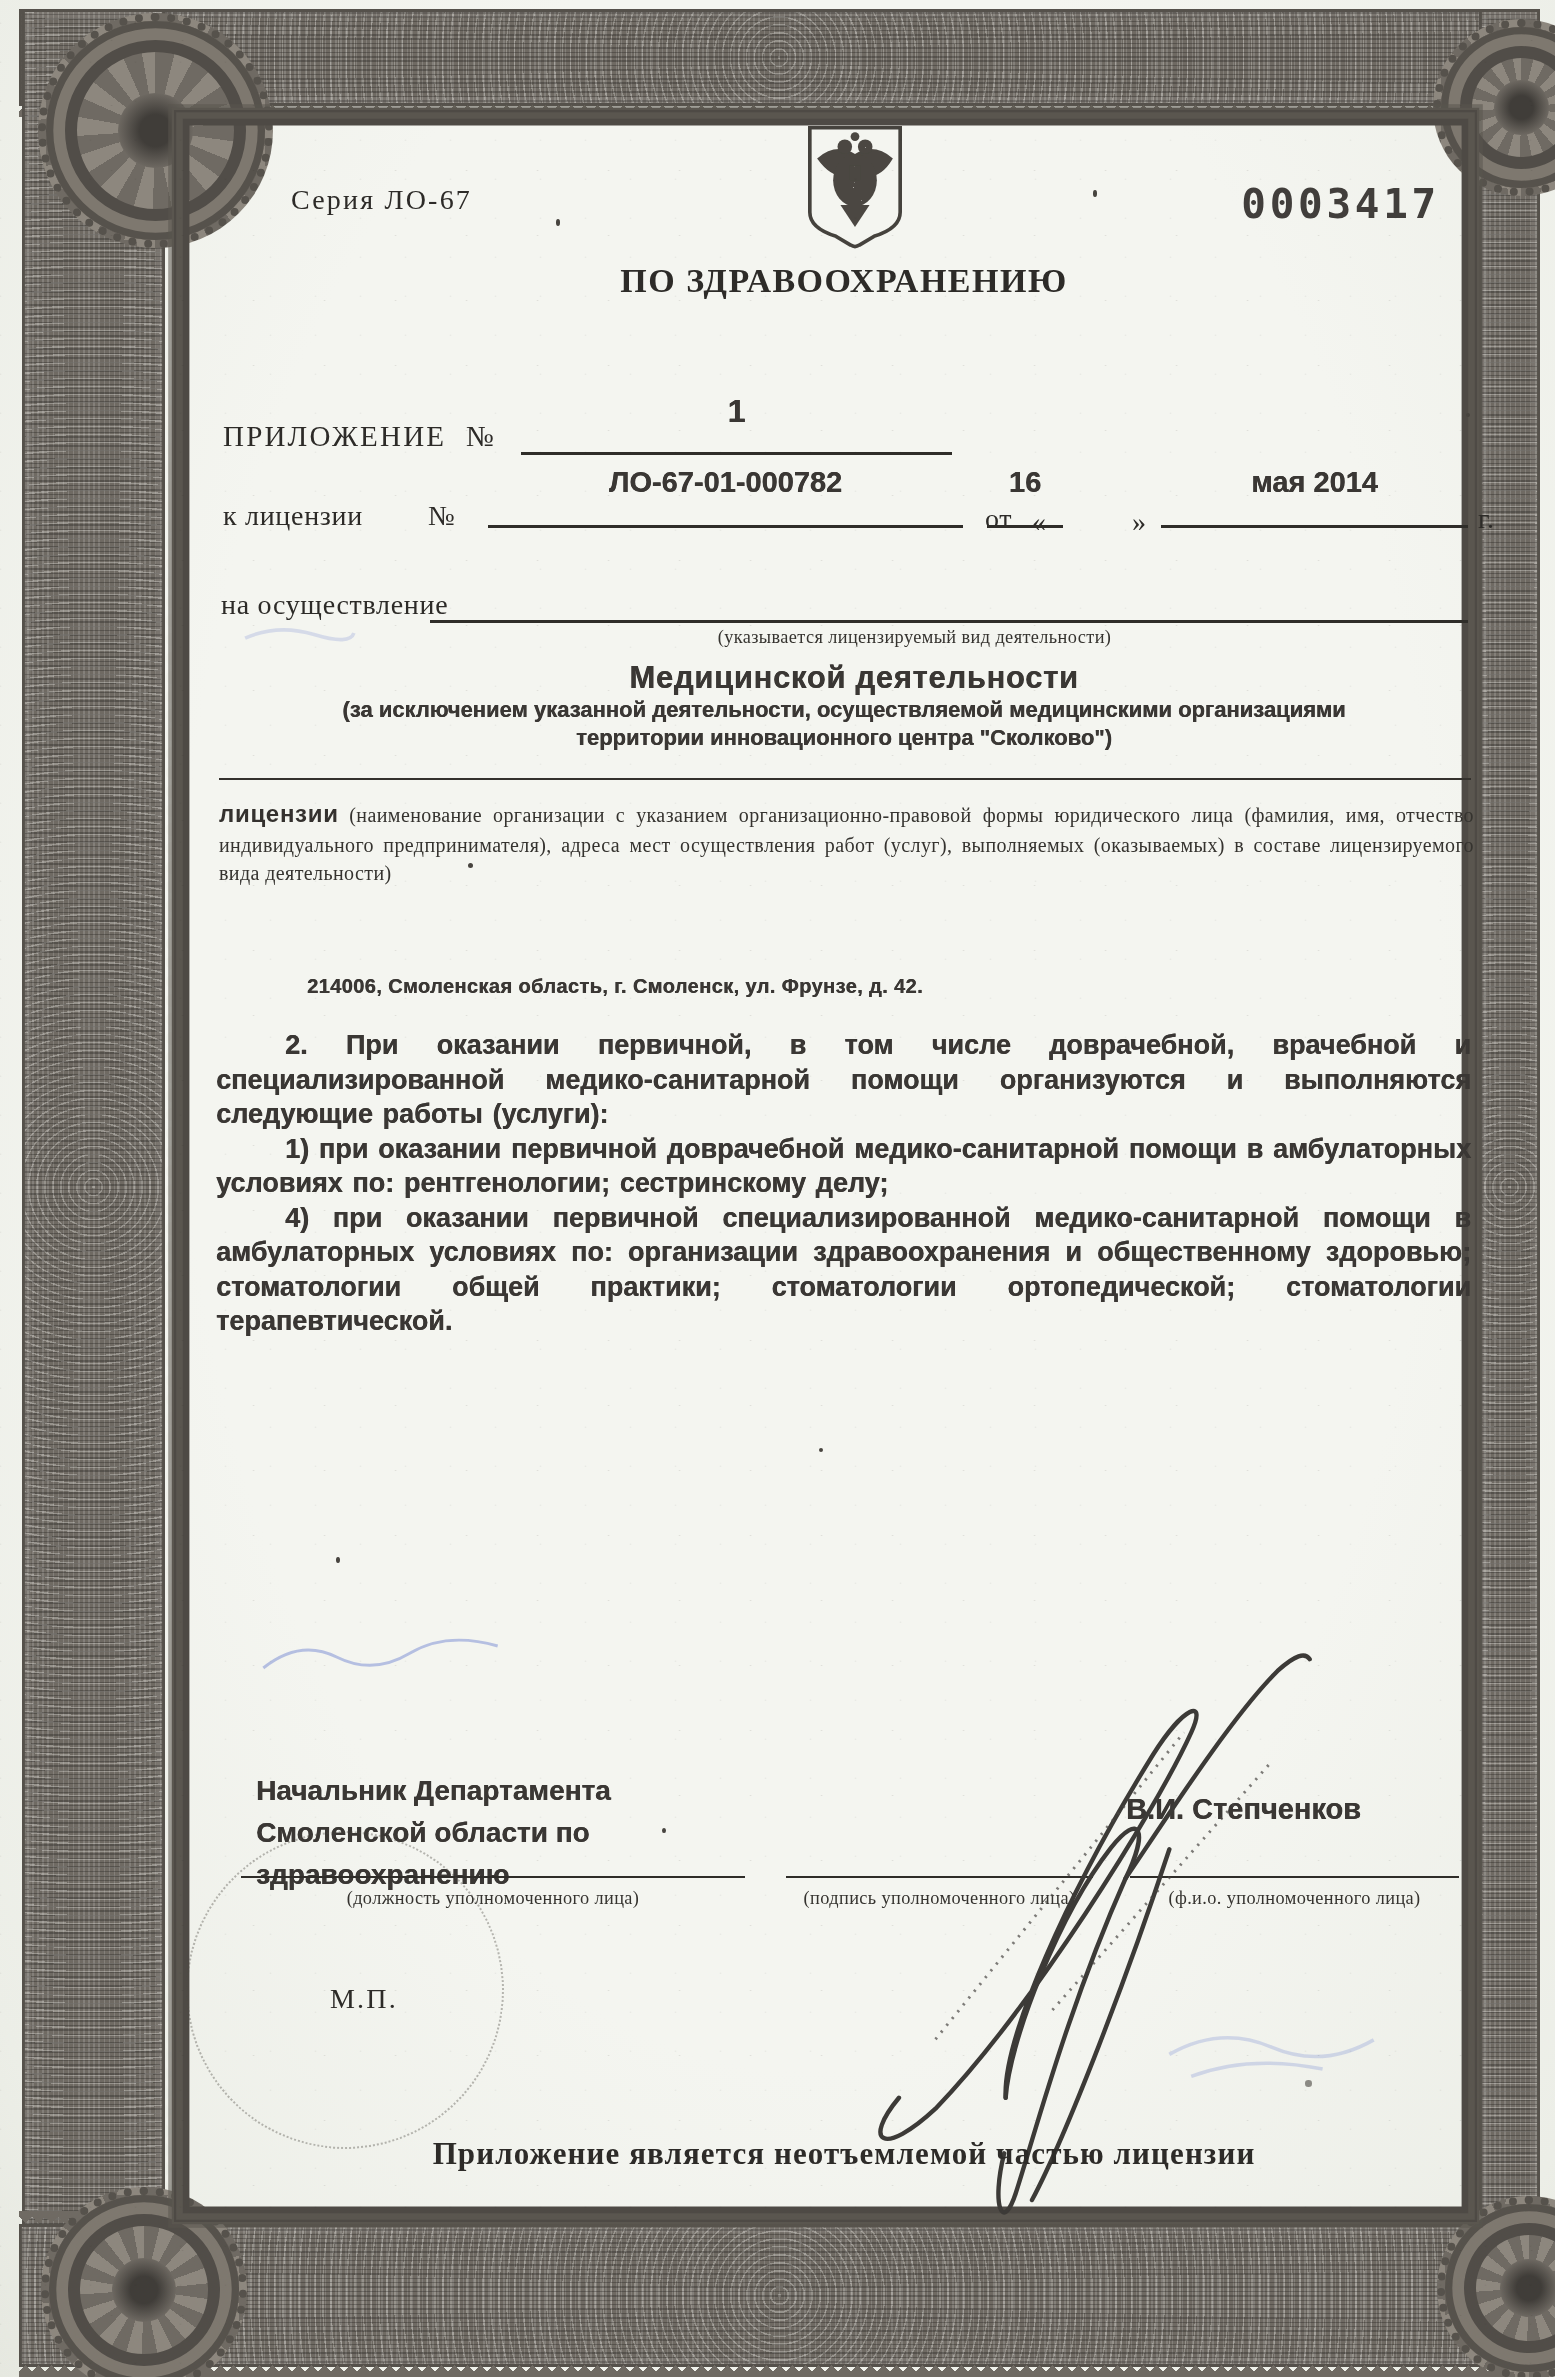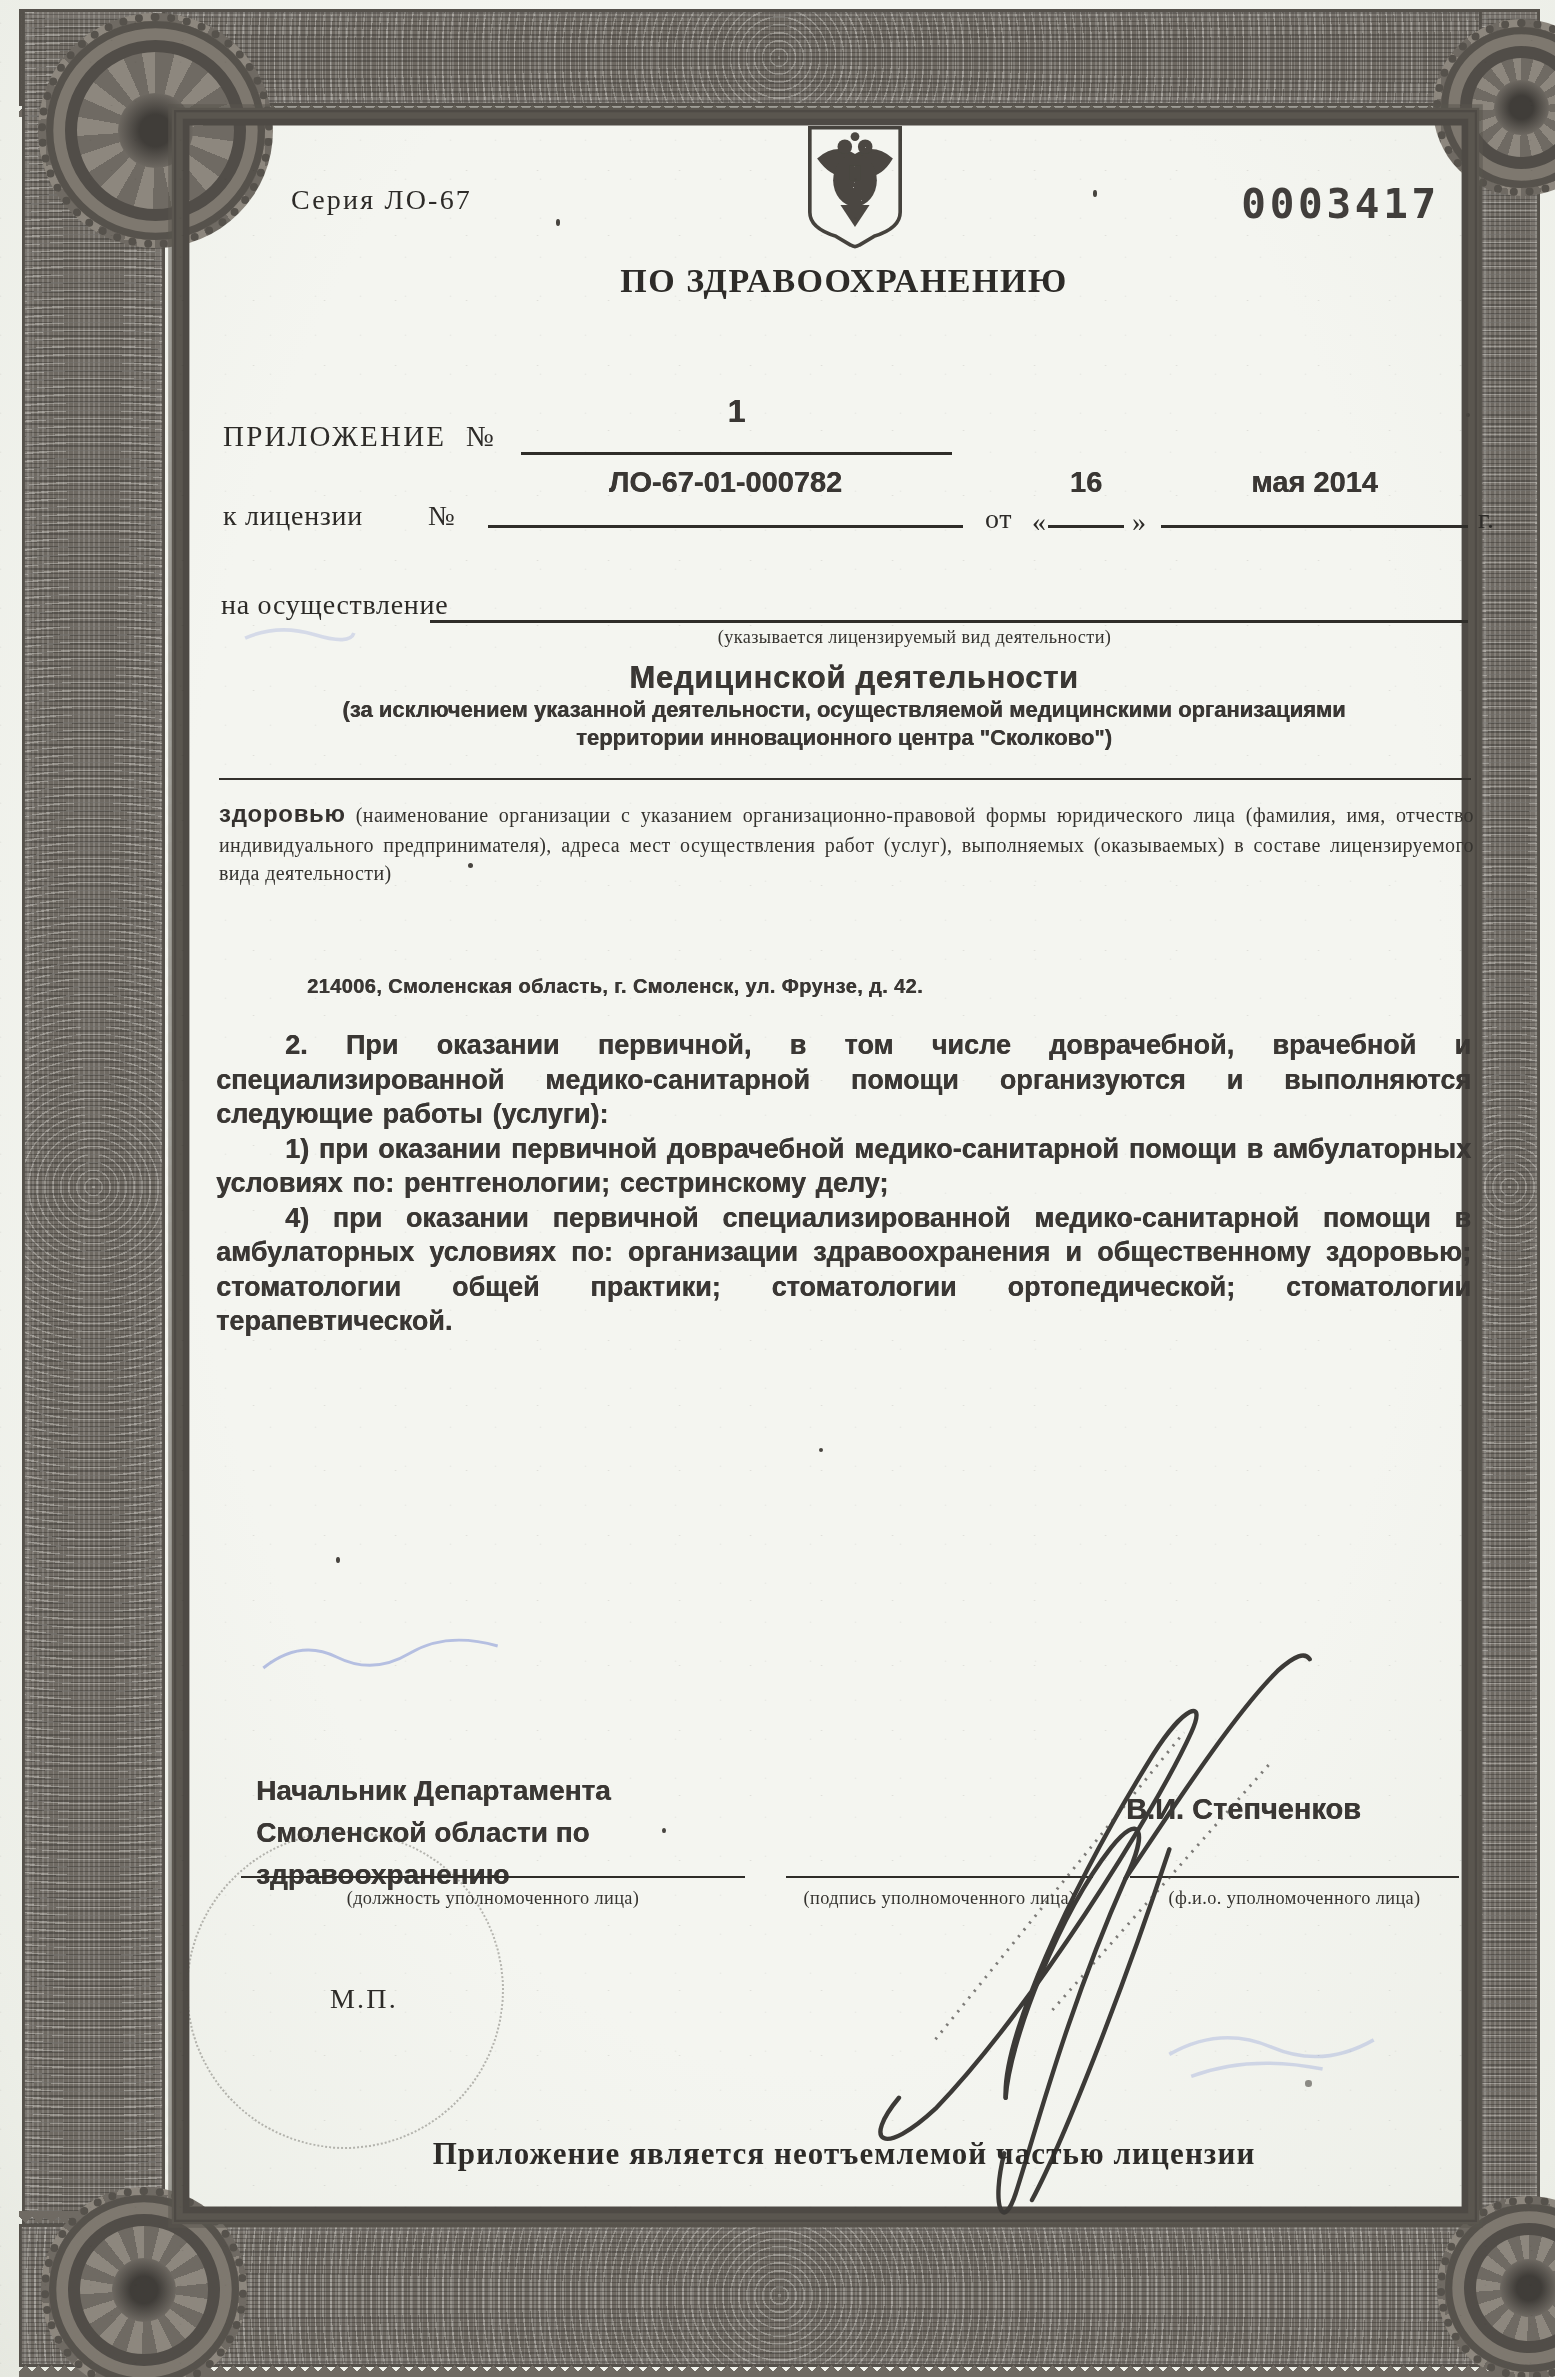--- a/index.html
+++ b/index.html
@@ -130,42 +130,42 @@
     <span class="uw-val typed" style="font-size:32px;">1</span>
   </div>
 
   <span class="abs serif label-md" style="left:223px;top:500px;">к лицензии</span>
   <span class="abs serif label-md" style="left:428px;top:500px;">№</span>
   <div class="uw" style="left:488px;top:468px;width:475px;height:57px;">
     <span class="uw-val typed">ЛО-67-01-000782</span>
   </div>
   <span class="abs serif label-md" style="left:985px;top:503px;">от</span>
   <span class="abs serif label-md" style="left:1032px;top:506px;">«</span>
-  <div class="uw" style="left:1048px;top:468px;width:76px;height:57px;">
+  <div class="uw" style="left:987px;top:468px;width:76px;height:57px;">
     <span class="uw-val typed">16</span>
   </div>
   <span class="abs serif label-md" style="left:1132px;top:506px;">»</span>
   <div class="uw" style="left:1161px;top:468px;width:307px;height:57px;">
     <span class="uw-val typed">мая 2014</span>
   </div>
   <span class="abs serif label-md" style="left:1478px;top:503px;">г.</span>
 
   <span class="abs serif label-md" style="left:221px;top:589px;">на осуществление</span>
   <div class="uw" style="left:430px;top:563px;width:1038px;height:57px;"></div>
   <div class="abs hint serif center" style="left:366px;top:627px;width:1097px;">(указывается лицензируемый вид деятельности)</div>
 
   <div class="abs typed acttitle center">Медицинской деятельности</div>
   <div class="abs typed subt center">
     <div>(за исключением указанной деятельности, осуществляемой медицинскими организациями</div>
     <div style="position:relative;z-index:2;">территории инновационного центра "Сколково")</div>
   </div>
   <div class="abs strikeline" style="z-index:1;"></div>
 
   <div class="abs issuedwrap just serif">
-    <span class="lab">здоровью</span>
+    <span class="lab">лицензии</span>
     <span class="hint" style="font-size:20px;">(наименование организации с указанием организационно-правовой формы юридического лица (фамилия, имя, отчество индивидуального предпринимателя), адреса мест осуществления работ (услуг), выполняемых (оказываемых)  в составе лицензируемого вида деятельности)</span>
   </div>
   <div class="abs typed orgaddr">214006, Смоленская область, г. Смоленск,   ул. Фрунзе, д. 42.</div>
 
   <div class="abs typed works just">
     <p>2. При оказании первичной, в том числе доврачебной, врачебной и специализированной медико-санитарной помощи организуются и выполняются следующие работы (услуги):</p>
     <p>1) при оказании первичной доврачебной медико-санитарной помощи в амбулаторных условиях по: рентгенологии; сестринскому делу;</p>
     <p>4) при оказании первичной специализированной медико-санитарной помощи в амбулаторных условиях по: организации здравоохранения и общественному здоровью; стоматологии общей практики; стоматологии ортопедической; стоматологии терапевтической.</p>
   </div>
 

